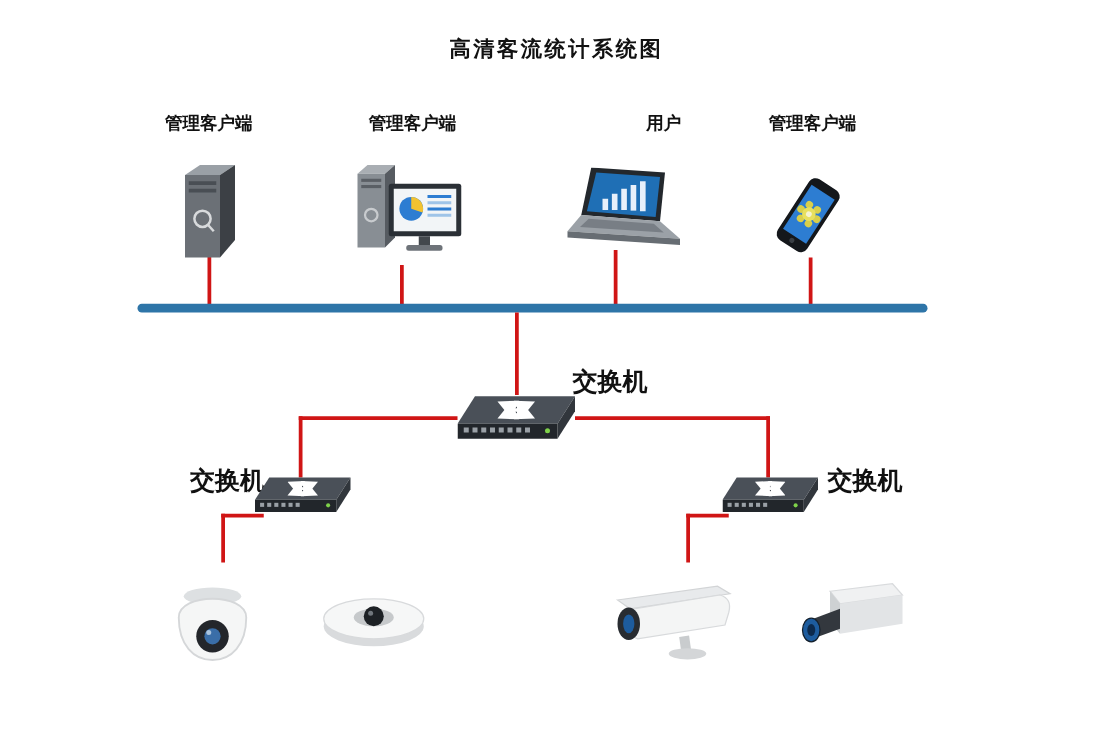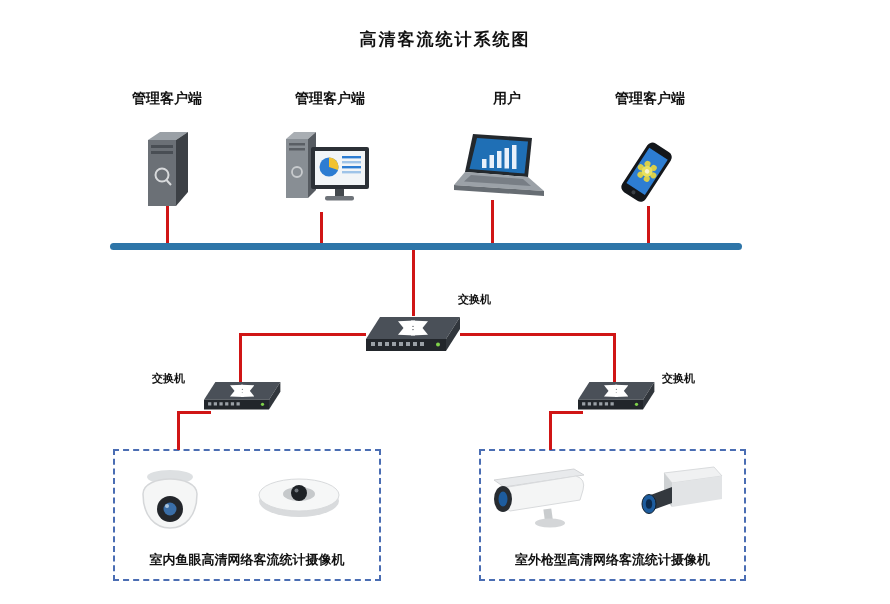--- a/index.html
+++ b/index.html
@@ -13,21 +13,21 @@
     background:#ffffff; overflow:hidden; margin:12px auto;
   }
   .title {
     position:absolute; top:16px; left:0; width:100%;
     text-align:center; font-size:17px; font-weight:bold; letter-spacing:2px;
   }
   .dev-label {
     position:absolute; top:78px; width:100px; text-align:center;
     font-size:14px; font-weight:bold;
   }
-  .sw-label { position:absolute; font-size:11px; font-weight:bold; }
+  .sw-label { position:absolute; font-size:20px; font-weight:bold; }
   .icon { position:absolute; z-index:2; }
   .vline, .hline { position:absolute; background:var(--line-red,#d01515); z-index:1; }
   .vline { width:3px; }
   .hline { height:3px; }
   .bus {
     position:absolute; left:110px; top:231px; width:632px; height:7px;
     border-radius:4px; background:var(--bus-blue,#2e75a8); z-index:1;
   }
   .cam-box {
     position:absolute; border:2px dashed var(--box-border-blue,#4a6db3);
@@ -40,21 +40,21 @@
 </style>
 </head>
 <body>
 
 <div class="stage">
 
   <div class="title">高清客流统计系统图</div>
 
   <div class="dev-label" style="left:117px">管理客户端</div>
   <div class="dev-label" style="left:280px">管理客户端</div>
-  <div class="dev-label" style="left:457px">用户</div>
+  <div class="dev-label" style="left:481px">用户</div>
   <div class="dev-label" style="left:600px">管理客户端</div>
 
   <svg class="icon" style="left:140px;top:118px" width="56" height="80" viewBox="0 0 56 80">
     <polygon points="8,10 36,10 48,2 20,2" fill="#9aa0a6"></polygon>
     <polygon points="36,10 48,2 48,62 36,76" fill="#3c4045"></polygon>
     <rect x="8" y="10" width="28" height="66" fill="#6b7076"></rect>
     <rect x="11" y="15" width="22" height="3" fill="#494e54"></rect>
     <rect x="11" y="21" width="22" height="3" fill="#494e54"></rect>
     <circle cx="22" cy="45" r="6.5" fill="none" stroke="#d8dadc" stroke-width="2"></circle>
     <line x1="26.5" y1="50" x2="31" y2="55" stroke="#d8dadc" stroke-width="2"></line>
@@ -194,43 +194,37 @@
     <circle cx="72" cy="29.5" r="2" fill="#7fd24a"></circle>
     <line x1="36" y1="18" x2="58" y2="8" stroke="#ffffff" stroke-width="2.2" marker-start="url(#ah-right)" marker-end="url(#ah-right)"></line>
     <line x1="36" y1="8" x2="58" y2="18" stroke="#ffffff" stroke-width="2.2" marker-start="url(#ah-right)" marker-end="url(#ah-right)"></line>
   </svg>
 
   <div class="hline" style="left:177px;top:399px;width:34px"></div>
   <div class="vline" style="left:177px;top:399px;height:39px"></div>
   <div class="hline" style="left:549px;top:399px;width:34px"></div>
   <div class="vline" style="left:549px;top:399px;height:39px"></div>
 
-  <div class="cam-box" style="left:113px;top:437px;width:268px;height:132px">
-    <div class="cam-caption">室内鱼眼高清网络客流统计摄像机</div>
-  </div>
 
   <svg class="icon" style="left:134px;top:450px" width="72" height="78" viewBox="0 0 72 78">
     <ellipse cx="36" cy="15" rx="23" ry="7" fill="#dde0e2"></ellipse>
     <path d="M9 32 C9 12 63 12 63 32 C63 54 51 66 36 66 C21 66 9 54 9 32 Z" fill="#f5f6f6" stroke="#d5d7d9" stroke-width="1.5"></path>
     <circle cx="36" cy="47" r="13" fill="#23262b"></circle>
     <circle cx="36" cy="47" r="6.5" fill="#3a6ea8"></circle>
     <circle cx="33" cy="44" r="2" fill="#aac4de"></circle>
   </svg>
 
   <svg class="icon" style="left:256px;top:453px" width="86" height="62" viewBox="0 0 86 62">
     <ellipse cx="43" cy="36" rx="40" ry="16" fill="#d9dbdd"></ellipse>
     <ellipse cx="43" cy="30" rx="40" ry="16" fill="#f6f7f7" stroke="#d8dadc"></ellipse>
     <ellipse cx="43" cy="29" rx="16" ry="7" fill="#c6c9cb"></ellipse>
     <circle cx="43" cy="28" r="8" fill="#1d2125"></circle>
     <circle cx="40.5" cy="25.5" r="2" fill="#70767c"></circle>
   </svg>
 
-  <div class="cam-box" style="left:479px;top:437px;width:267px;height:132px">
-    <div class="cam-caption">室外枪型高清网络客流统计摄像机</div>
-  </div>
 
   <svg class="icon" style="left:486px;top:448px" width="108" height="74" viewBox="0 0 108 74">
     <polygon points="8,20 88,9 98,15 18,27" fill="#e8eaec" stroke="#d2d4d6" stroke-width="1"></polygon>
     <path d="M16 28 L90 16 Q100 19 97 30 L94 40 L24 51 Q13 47 16 28 Z" fill="#f4f5f5" stroke="#d8dadc"></path>
     <ellipse cx="17" cy="39" rx="9" ry="13" fill="#282c31"></ellipse>
     <ellipse cx="17" cy="39" rx="4.5" ry="7.5" fill="#1d5c9e"></ellipse>
     <rect x="58" y="49" width="8" height="11" fill="#c9ccce" transform="rotate(-8 62 54)"></rect>
     <ellipse cx="64" cy="63" rx="15" ry="4.5" fill="#d4d6d8"></ellipse>
   </svg>
 

